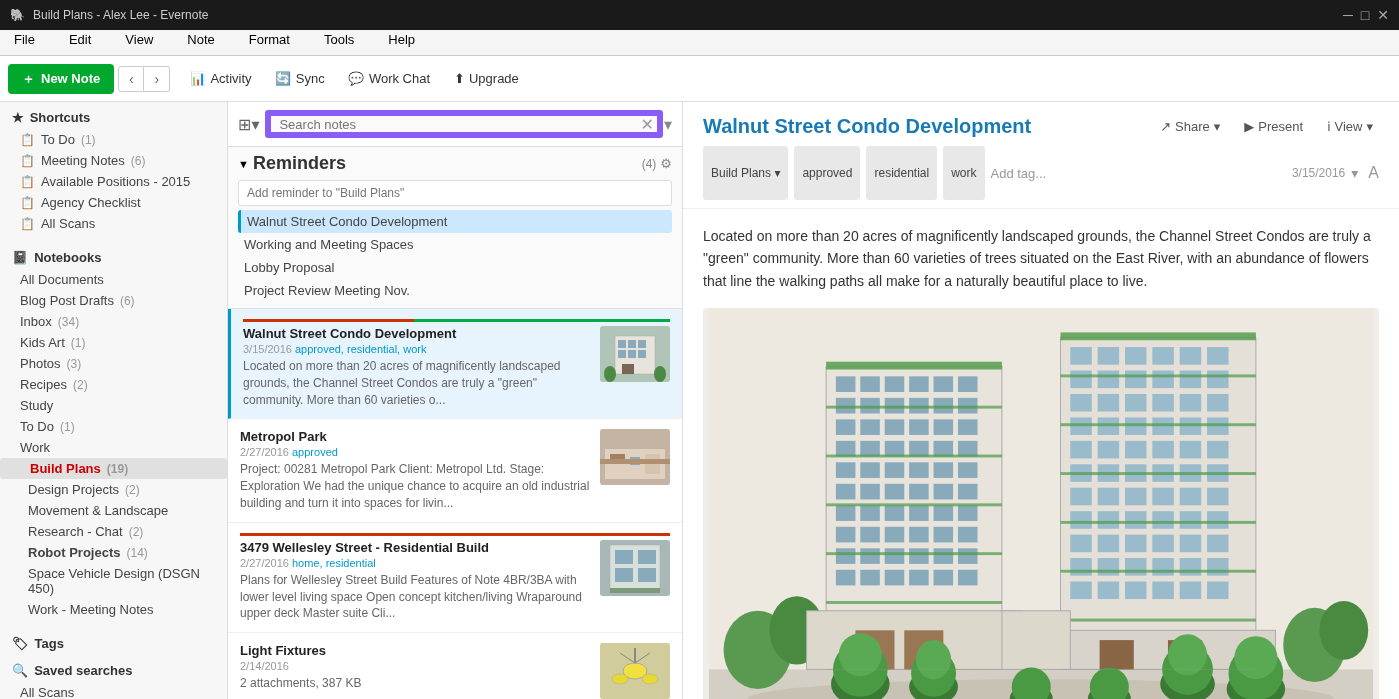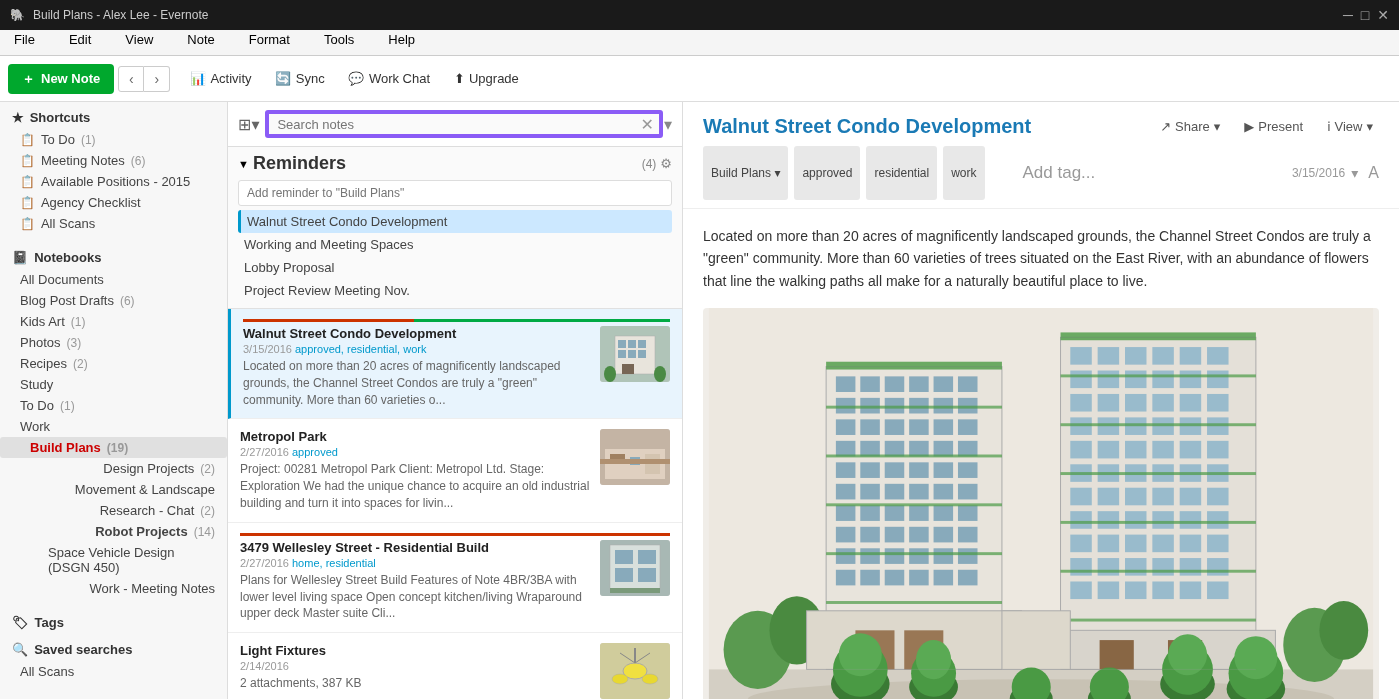--- a/index.html
+++ b/index.html
@@ -116,42 +116,42 @@
       gap: 6px;
       padding: 3px 12px 3px 20px;
       font-size: 13px;
       color: #444;
       cursor: pointer;
       border-radius: 3px;
     }
     .sidebar-item.active { background: #e0e0e0; font-weight: 600; }
     .sidebar-item .count { color: #999; font-size: 12px; }
     .sidebar-icon { font-size: 12px; color: #888; }
-    .sidebar-sub { padding-left: 48px; justify-content: flex-end; }
+    .sidebar-sub { padding-left: 28px; }
 
     
     .note-list {
       width: 455px;
       background: #fff;
       border-right: 1px solid #ddd;
       display: flex;
       flex-direction: column;
       flex-shrink: 0;
     }
     .note-list-header {
       padding: 8px 10px;
       border-bottom: 1px solid #ddd;
       display: flex;
       align-items: center;
       gap: 6px;
     }
     .search-box {
       flex: 1;
       height: 28px;
-      border: 4px solid #8b5cf6;
+      border: 6px solid #8b5cf6;
       border-radius: 3px;
       padding: 0 8px;
       font-size: 13px;
       outline: none;
       background: #fafafa;
     }
     .search-close { cursor: pointer; color: #999; font-size: 16px; margin-left: -28px; }
     .view-toggle { cursor: pointer; color: #666; font-size: 16px; }
 
     .reminders-section {
@@ -251,21 +251,21 @@
     }
     .note-tags { display: flex; align-items: center; gap: 6px; flex-wrap: wrap; }
     .tag-chip {
       background: #e8e8e8;
       border-radius: 3px;
       padding: 20px 8px;
       font-size: 12px;
       color: #444;
       cursor: pointer;
     }
-    .add-tag { color: #999; font-size: 17px; cursor: pointer; margin-left: 32px; }
+    .add-tag { color: #999; font-size: 13px; cursor: pointer; }
     .note-date { font-size: 12px; color: #999; margin-left: auto; }
 
     .note-editor-body {
       flex: 1;
       padding: 16px 20px;
       overflow-y: auto;
     }
     .note-body-text {
       font-size: 14px;
       color: #333;
@@ -380,20 +380,24 @@
       <span>Notebooks</span>
     </div>
     <div class="sidebar-item">
       <span>All Documents</span>
     </div>
     <div class="sidebar-item">
       <span>Blog Post Drafts</span>
       <span class="count">(6)</span>
     </div>
     <div class="sidebar-item">
+      <span>Inbox</span>
+      <span class="count">(34)</span>
+    </div>
+    <div class="sidebar-item">
       <span>Kids Art</span>
       <span class="count">(1)</span>
     </div>
     <div class="sidebar-item">
       <span>Photos</span>
       <span class="count">(3)</span>
     </div>
     <div class="sidebar-item">
       <span>Recipes</span>
       <span class="count">(2)</span>

